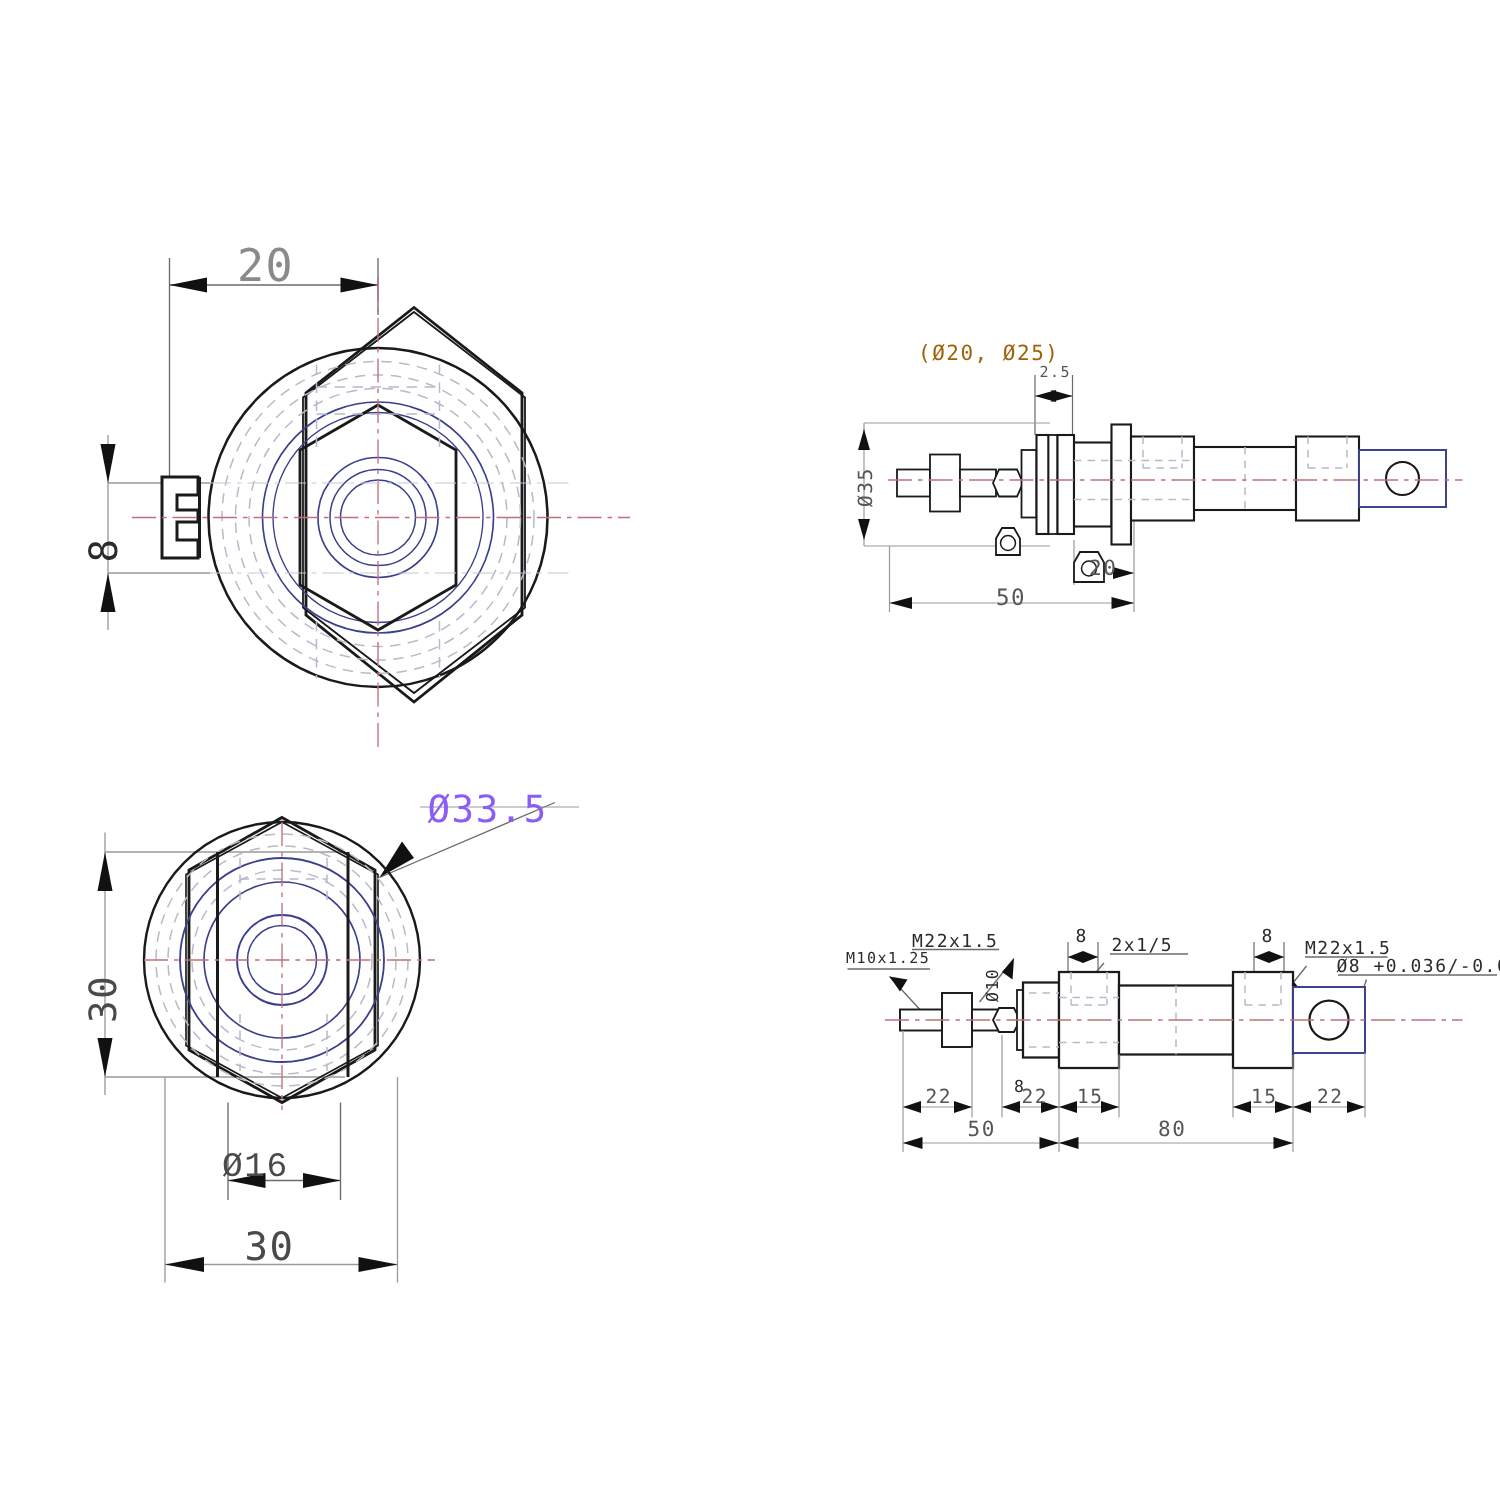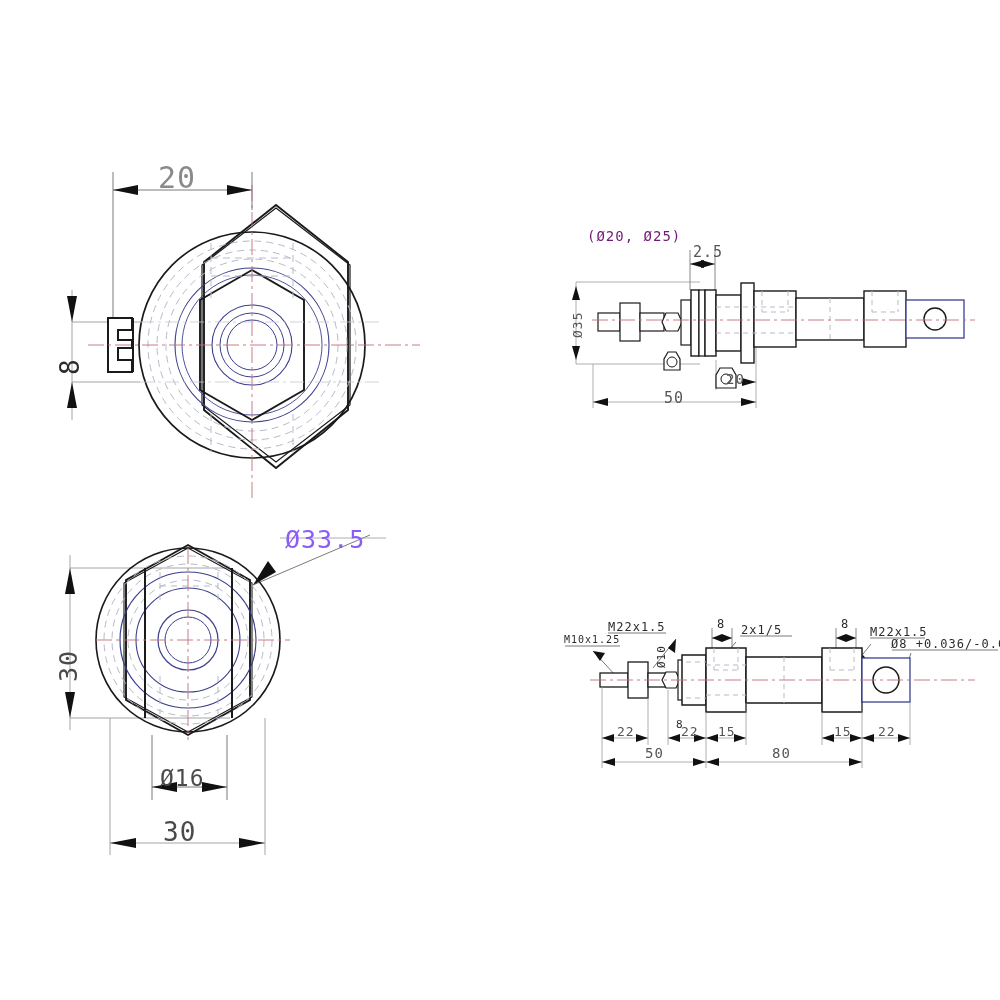--- a/index.html
+++ b/index.html
@@ -318,26 +318,26 @@
       <polygon points="706,762 719,758 719,766"></polygon>
       <polygon points="862,762 849,758 849,766"></polygon>
     </g>
   </g>
 </svg>
 
 <div class="lbl" style="left:158px;top:160px;font-size:30px;color:#8a8a8a;">20</div>
 <div class="lbl rot90" style="left:55px;top:375px;font-size:26px;color:#2b2b2b;">8</div>
 
 <div class="lbl rot90" style="left:54px;top:682px;font-size:25px;color:#4a4a4a;">30</div>
-<div class="lbl" style="left:160px;top:765px;font-size:23px;color:#4a4a4a;">Ø16</div>
+<div class="lbl" style="left:148px;top:765px;font-size:23px;color:#4a4a4a;font-family:Liberation Mono, monospace;">Ø16</div>
 <div class="lbl" style="left:163px;top:817px;font-size:26px;color:#4a4a4a;">30</div>
 <div class="lbl" style="left:285px;top:525px;font-size:25px;color:#8b5cf6;">Ø33.5</div>
 
-<div class="lbl" style="left:587px;top:228px;font-size:14px;color:#701a75;">(Ø20, Ø25)</div>
-<div class="lbl" style="left:693px;top:243px;font-size:15px;color:#555;">2.5</div>
+<div class="lbl" style="left:612px;top:228px;font-size:14px;color:#a16207;">(Ø20, Ø25)</div>
+<div class="lbl" style="left:693px;top:243px;font-size:10px;color:#555;">2.5</div>
 <div class="lbl rot90" style="left:570px;top:338px;font-size:13px;color:#555;">Ø35</div>
 <div class="lbl" style="left:726px;top:371px;font-size:14px;color:#555;">20</div>
 <div class="lbl" style="left:664px;top:389px;font-size:15px;color:#555;">50</div>
 
 <div class="lbl" style="left:564px;top:634px;font-size:10px;color:#2b2b2b;">M10x1.25</div>
 <div class="lbl rot90" style="left:655px;top:668px;font-size:11px;color:#2b2b2b;">Ø10</div>
 <div class="lbl" style="left:608px;top:620px;font-size:12px;color:#2b2b2b;">M22x1.5</div>
 <div class="lbl" style="left:741px;top:623px;font-size:12px;color:#2b2b2b;">2x1/5</div>
 <div class="lbl" style="left:870px;top:625px;font-size:12px;color:#2b2b2b;">M22x1.5</div>
 <div class="lbl" style="left:891px;top:637px;font-size:12px;color:#2b2b2b;">Ø8 +0.036/-0.006</div>

